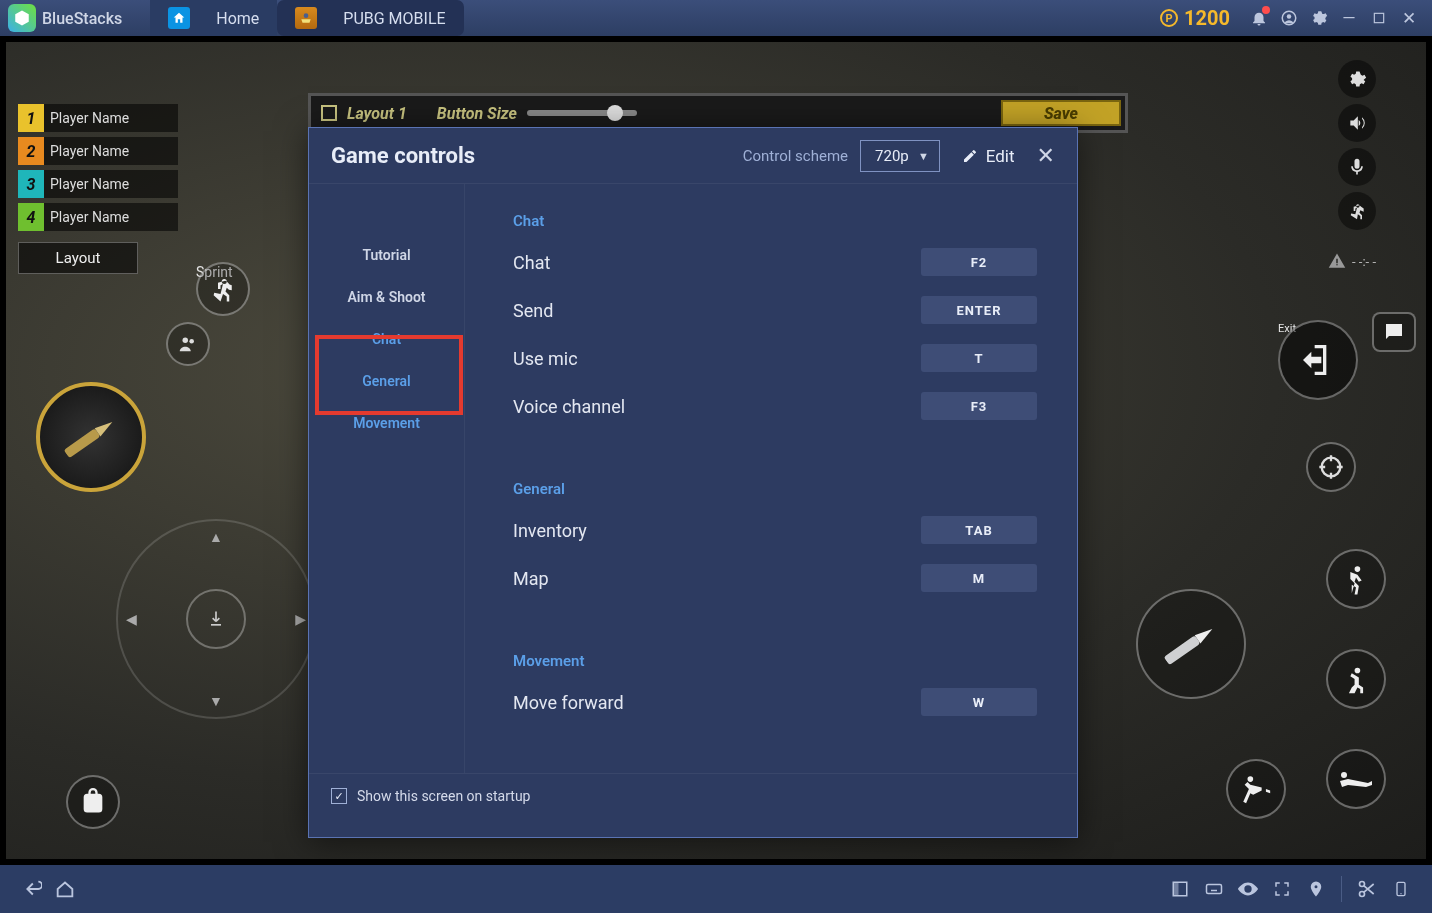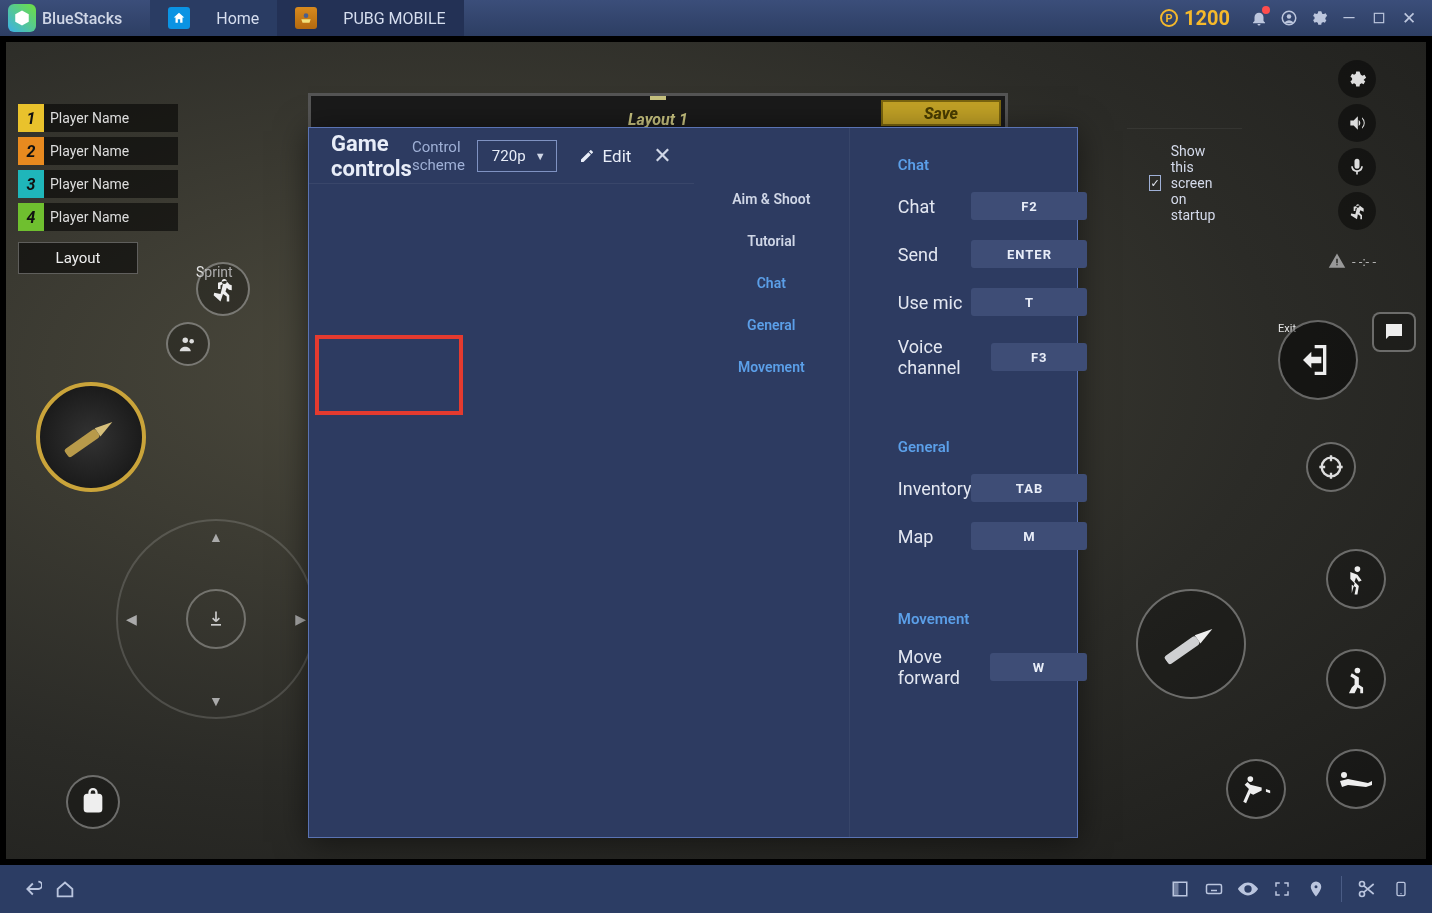--- a/index.html
+++ b/index.html
@@ -36,22 +36,22 @@
 .rcol{position:absolute;right:50px;top:18px;display:flex;flex-direction:column;gap:6px;}
 .ricon{width:38px;height:38px;border-radius:50%;background:rgba(0,0,0,.45);display:flex;align-items:center;justify-content:center;color:#ddd;}
 
 
 .bottombar{position:absolute;left:0;right:0;bottom:0;height:48px;background:#2c3d64;display:flex;align-items:center;padding:0 14px;color:#bac5de;}
 .bottombar .bspace{flex:1;}
 .bottombar .bicon{width:34px;height:34px;display:flex;align-items:center;justify-content:center;font-size:19px;cursor:pointer;}
 
 
 .modal-backdrop{position:absolute;top:36px;left:0;right:0;bottom:48px;display:flex;align-items:flex-start;justify-content:center;}
-.modal{position:absolute;top:49px;left:302px;width:770px;height:711px;background:#2d3b61;border:1px solid #5a73b3;box-shadow:0 4px 30px rgba(0,0,0,.5);display:flex;flex-direction:row;}
-.behind{position:absolute;top:15px;left:302px;width:700px;height:40px;background:#1a1a1a;border:3px solid #555;display:flex;align-items:center;gap:10px;padding:0 10px;flex-direction:column;}
+.modal{position:absolute;top:49px;left:302px;width:770px;height:711px;background:#2d3b61;border:1px solid #5a73b3;box-shadow:0 4px 30px rgba(0,0,0,.5);display:flex;flex-direction:column;}
+.behind{position:absolute;top:15px;left:302px;width:820px;height:40px;background:#1a1a1a;border:3px solid #555;display:flex;align-items:center;gap:10px;padding:0 10px;}
 .behind .lbl{color:#c7c27f;font-style:italic;font-weight:700;}
 .behind .slider{flex:0 0 110px;height:6px;background:#888;border-radius:3px;position:relative;}
 .behind .slider .thumb{position:absolute;top:-5px;left:80px;width:16px;height:16px;border-radius:50%;background:#ddd;}
 .behind .savebtn{position:absolute;right:4px;top:4px;bottom:4px;width:120px;background:#c2a226;border:2px solid #7a650f;display:flex;align-items:center;justify-content:center;color:#4a3d00;font-weight:800;font-style:italic;}
 .modal-header{height:56px;display:flex;align-items:center;padding:0 22px;border-bottom:1px solid rgba(255,255,255,.06);}
 .modal-header .title{color:#e8edf8;font-size:22px;font-weight:700;}
 .modal-header .hspace{flex:1;}
 .modal-header .cslabel{color:#9fb0d6;font-size:15px;margin-right:12px;}
 .modal-header .select{height:32px;border:1px solid #7f92c2;padding:0 30px 0 14px;display:flex;align-items:center;color:#e8edf8;font-size:15px;position:relative;cursor:pointer;}
 .modal-header .select .caret{position:absolute;right:10px;top:50%;transform:translateY(-50%);font-size:11px;color:#cfd6e6;}
@@ -96,21 +96,21 @@
   </div>
   <div class="brand">BlueStacks</div>
   <div class="tab home">
     <span class="tabicon">
       <svg width="14" height="14" viewBox="0 0 24 24">
           <path fill="#fff" d="M12 3l9 8h-3v9h-4v-6H10v6H6v-9H3z"></path>
         </svg>
     </span>
     <span>Home</span>
   </div>
-  <div class="tab" style="background:#233155;">
+  <div class="tab" style="background:#233155;border-radius:7px;">
     <span class="tabicon pubg">
       <svg width="14" height="14" viewBox="0 0 24 24">
           <rect width="24" height="24" fill="none"></rect>
           <path fill="#f2e17a" d="M4 14h16l-2 6H6z"></path>
           <circle cx="12" cy="8" r="4" fill="#4a5f8f"></circle>
         </svg>
     </span>
     <span>PUBG MOBILE</span>
   </div>
   <div class="space"></div>
@@ -313,22 +313,22 @@
         <div class="edit">
           <svg width="16" height="16" viewBox="0 0 24 24">
               <path fill="#e8edf8" d="M3 17.25V21h3.75L17.81 9.94l-3.75-3.75zM20.71 7.04a1 1 0 0 0 0-1.41l-2.34-2.34a1 1 0 0 0-1.41 0L15 5.25 18.75 9z"></path>
             </svg>
           <span>Edit</span>
         </div>
         <div class="close">✕</div>
       </div>
       <div class="modal-body">
         <div class="modal-sidebar">
+          <div class="mitem">Tutorial</div>
           <div class="mitem">Aim &amp; Shoot</div>
-          <div class="mitem">Tutorial</div>
           <div class="mitem active">Chat</div>
           <div class="mitem active">General</div>
           <div class="mitem active">Movement</div>
         </div>
         <div class="modal-main">
 
           <div class="section-title">Chat</div>
           <div class="kvr">
               <div class="klabel">Chat</div>
               <div class="key">F2</div>

